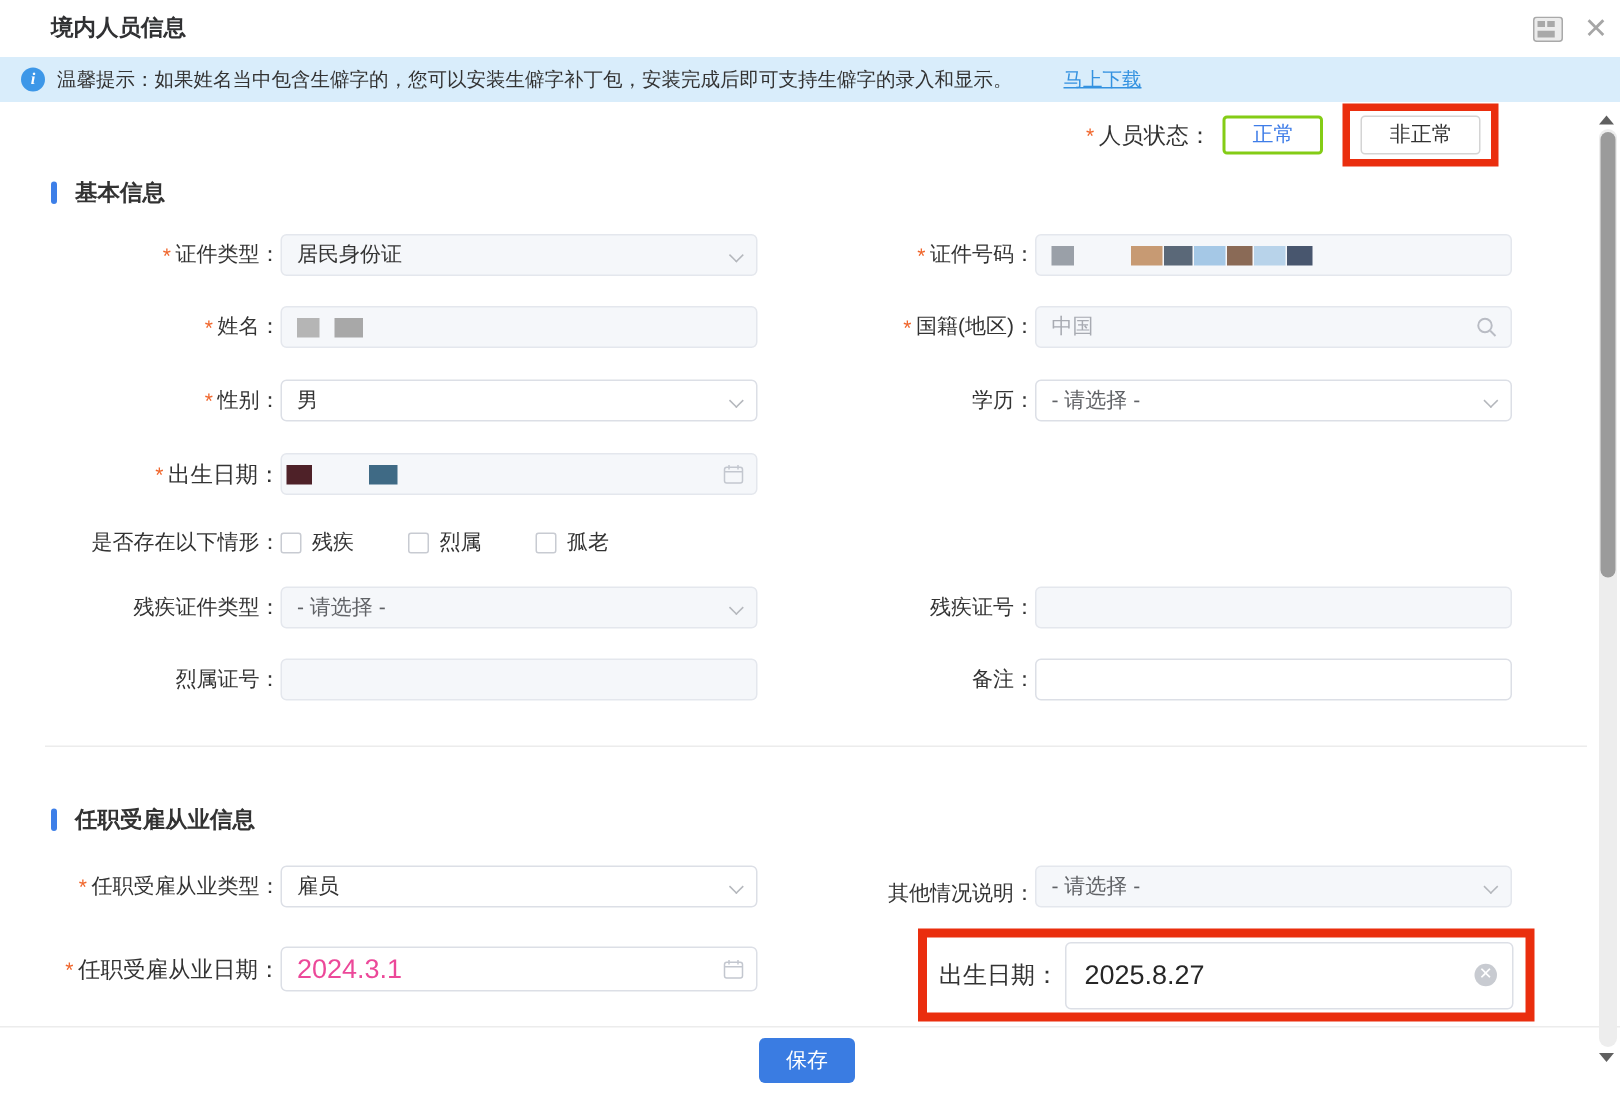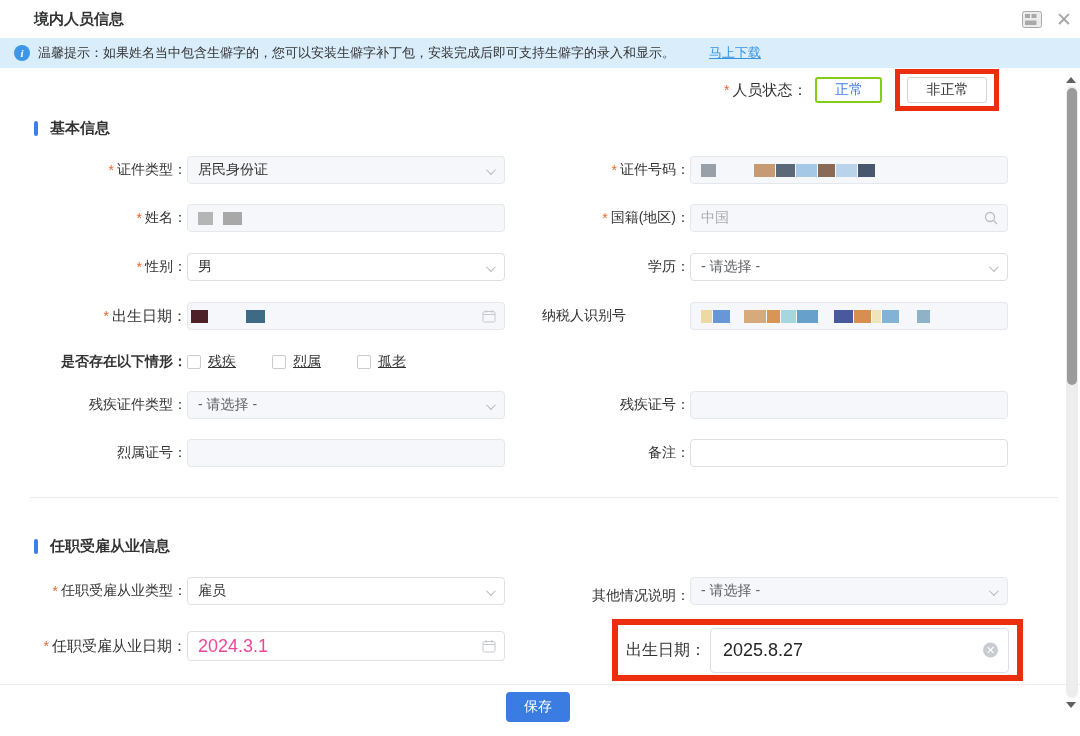--- a/index.html
+++ b/index.html
@@ -50,24 +50,24 @@
   .ctl.white { background:#fff;    border:1px solid #dcdfe6; }
   .ctl .val { white-space:nowrap; }
   .val-grey { color:#a8abb2; }
   .chev { position:absolute; right:11px; top:11px; width:7px; height:7px; border-right:1.6px solid #b4b7bc;
           border-bottom:1.6px solid #b4b7bc; transform:rotate(45deg) translateY(-2px); }
   .icon-right { position:absolute; right:8px; top:50%; transform:translateY(-50%); display:flex; }
   .mz { display:inline-block; height:13px; vertical-align:middle; }
 
   
   .cb-row { position:absolute; left:30px; top:352px; height:20px; display:flex; align-items:center; }
-  .cb-row .lblbox { width:157px;font-weight:bold; }
+  .cb-row .lblbox { width:157px; }
   .cbx-group { display:flex; align-items:center; margin-right:36px; }
   .cbx { width:14px; height:14px; border:1px solid #c8cbd2; border-radius:2px; background:#fff; margin-right:7px; cursor:pointer; }
-  .cbx-label { font-size:14px; color:#333;text-decoration:underline; }
+  .cbx-label { font-size:14px; color:#333; }
 
   .divider { position:absolute; left:30px; top:497px; width:1028px; border-top:1px solid #ececec; }
   .footer-line { position:absolute; left:0; top:684px; width:1080px; border-top:1px solid #ececec; }
 
   
   .redbox2 { position:absolute; left:612px; top:619px; width:411px; height:62px; border:6px solid #ea2e0e;
              background:#fff; display:flex; align-items:center; padding:0 8px; z-index:5; }
   .leave-label { font-size:16px; color:#333; flex:0 0 auto; }
   .leave-input { position:relative; flex:1; height:45px; border:1px solid #dcdfe6; border-radius:4px;
                  background:#fff; display:flex; align-items:center; padding:0 12px; margin-left:4px; }
@@ -212,38 +212,20 @@
         <span class="icon-right">
         <svg width="14" height="14" viewBox="0 0 14 14">
           <rect x="1" y="2.5" width="12" height="10.5" rx="1.5" fill="none" stroke="#c3c7cf"></rect>
           <line x1="4" y1="1" x2="4" y2="4" stroke="#c3c7cf"></line>
           <line x1="10" y1="1" x2="10" y2="4" stroke="#c3c7cf"></line>
           <line x1="1" y1="5.5" x2="13" y2="5.5" stroke="#c3c7cf"></line>
         </svg>
       </span>
     </div>
   </div>
-  <div class="frow r-right" style="top:302px;">
-    <div class="lblbox" style="justify-content:flex-start; padding-left:22px;">
-        <span>纳税人识别号</span>
-      </div>
-    <div class="ctl grey">
-        <span class="mz" style="width: 11px; background: rgb(236, 217, 164); margin-right: 1px;"></span>
-        <span class="mz" style="width: 17px; background: rgb(104, 150, 214); margin-right: 14px;"></span>
-        <span class="mz" style="width: 22px; background: rgb(215, 170, 124); margin-right: 1px;"></span>
-        <span class="mz" style="width: 13px; background: rgb(214, 150, 85); margin-right: 1px;"></span>
-        <span class="mz" style="width: 15px; background: rgb(166, 214, 224); margin-right: 1px;"></span>
-        <span class="mz" style="width: 21px; background: rgb(104, 160, 204); margin-right: 16px;"></span>
-        <span class="mz" style="width: 19px; background: rgb(74, 88, 160); margin-right: 1px;"></span>
-        <span class="mz" style="width: 17px; background: rgb(215, 143, 80); margin-right: 1px;"></span>
-        <span class="mz" style="width: 9px; background: rgb(239, 229, 189); margin-right: 1px;"></span>
-        <span class="mz" style="width: 17px; background: rgb(130, 178, 214); margin-right: 18px;"></span>
-        <span class="mz" style="width: 13px; background: rgb(143, 178, 198); margin-right: 0px;"></span>
-      </div>
-  </div>
 
   <div class="cb-row">
     <div class="lblbox">
         <span>是否存在以下情形：</span>
       </div>
     <div class="cbx-group">
       <span class="cbx"></span>
       <span class="cbx-label">残疾</span>
     </div>
     <div class="cbx-group">

